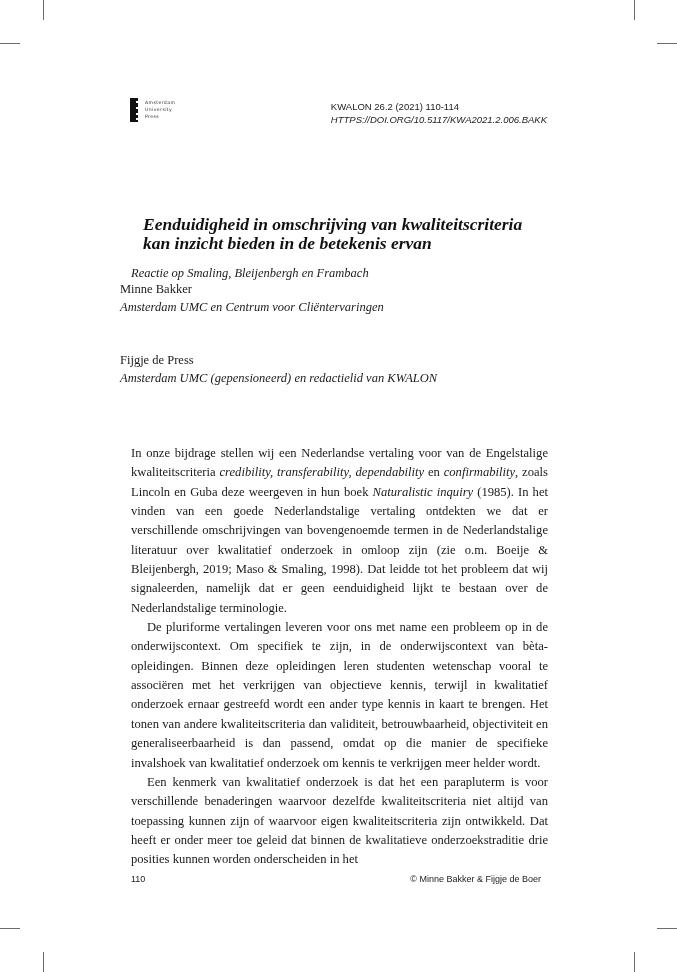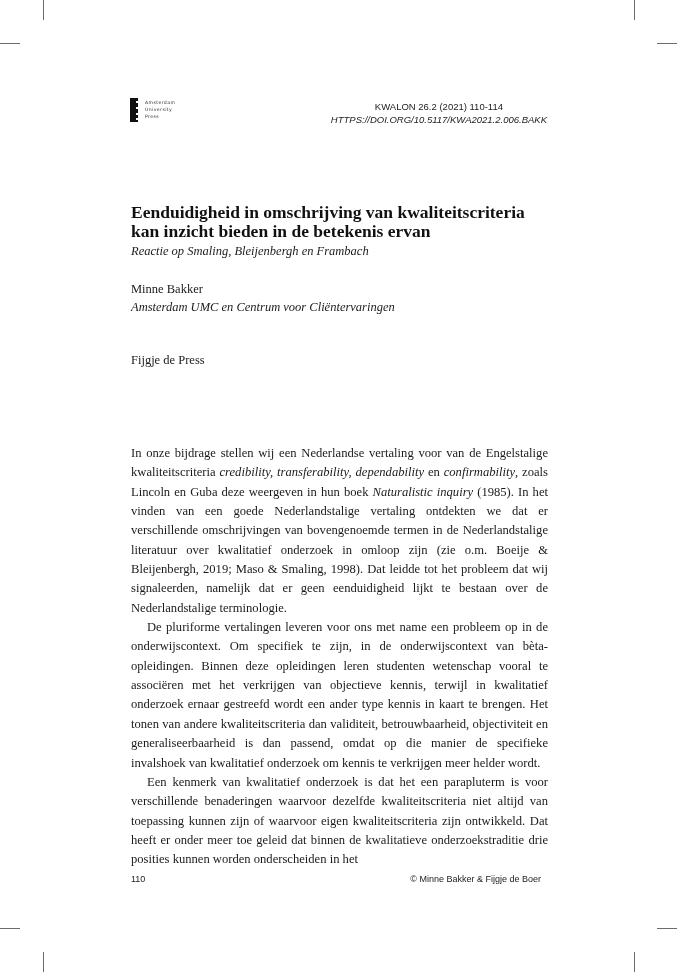--- a/index.html
+++ b/index.html
@@ -6,28 +6,28 @@
     body { width: 677px; height: 972px; position: relative; overflow: hidden; color: #1a1a1a; }
     .crop { position: absolute; background: #6b6b6b; }
     .crop.v { width: 1px; height: 20px; }
     .crop.h { height: 1px; width: 20px; }
 
     .logo { position: absolute; left: 130px; top: 98px; width: 60px; height: 26px; }
     .logo-bar { position: absolute; left: 0; top: 0; width: 8px; height: 24px; background: #111; }
     .logo-notch { position: absolute; left: 0; width: 2px; height: 2px; background: #fff; }
     .logo-text { position: absolute; left: 15px; top: 1px; font-family: "DejaVu Sans", sans-serif; font-size: 4.6px; line-height: 7px; color: #333; letter-spacing: 0.4px; }
 
-    .running-head { position: absolute; right: 130px; top: 100px; text-align: center; font-family: "Liberation Sans", sans-serif; font-size: 9.5px; line-height: 13px; color: #222; }
+    .running-head { position: absolute; right: 130px; top: 100px; text-align: left; font-family: "Liberation Sans", sans-serif; font-size: 9.5px; line-height: 13px; color: #222; }
     .running-head .doi { font-style: italic; }
 
     .title-block { position: absolute; left: 131px; top: 203px; width: 420px; }
-    .title { font-family: "Liberation Serif", serif; font-weight: bold; font-size: 17.5px; line-height: 19px; margin: 0; color: #111; }
+    .title { font-family: "Liberation Serif", serif; font-weight: bold; font-size: 17.5px; line-height: 19px; margin: 12px; color: #111; font-style: italic; }
     .subtitle { font-family: "Liberation Serif", serif; font-style: italic; font-size: 12.5px; line-height: 16px; margin: 2px 0 0 0; }
 
-    .author { position: absolute; left: 131px; font-family: "Liberation Serif", serif; font-size: 12.5px; line-height: 18px; }
+    .author { position: absolute; left: 120px; font-family: "Liberation Serif", serif; font-size: 12.5px; line-height: 18px; }
     .author .aff { font-style: italic; }
 
     .body-text { position: absolute; left: 131px; top: 438px; width: 417px; font-family: "Liberation Serif", serif; font-size: 12.6px; line-height: 19.35px; text-align: justify; margin-top: 6px; }
     .body-text p { margin: 0; }
     .body-text p.indent { text-indent: 16px; }
     .body-text em { font-style: italic; }
 
     .footer { position: absolute; left: 131px; top: 874px; width: 417px; font-family: "Liberation Sans", sans-serif; font-size: 9px; color: #222; }
     .footer .page-num { position: absolute; left: 0; top: 0; font-weight: normal; }
     .footer .copyright { position: absolute; right: 7px; top: 0; }
@@ -66,20 +66,21 @@
   <h1 class="title">Eenduidigheid in omschrijving van kwaliteitscriteria kan inzicht bieden in de betekenis ervan</h1>
   <p class="subtitle">Reactie op Smaling, Bleijenbergh en Frambach</p>
 </div>
 
 <div class="author" style="top:280px;">
   <div>Minne Bakker</div>
   <div class="aff">Amsterdam UMC en Centrum voor Cliëntervaringen</div>
 </div>
 <div class="author" style="top:351px;">
   <div>Fijgje de Press</div>
+  <div class="aff">Amsterdam UMC (gepensioneerd) en redactielid van KWALON</div>
 </div>
 
 <div class="body-text">
   <p><span>In onze bijdrage stellen wij een Nederlandse vertaling voor van de Engelstalige kwaliteitscriteria </span><em>credibility, transferability, dependability</em><span> en </span><em>confirmability</em><span>, zoals Lincoln en Guba deze weergeven in hun boek </span><em>Naturalistic inquiry</em><span> (1985). In het vinden van een goede Nederlandstalige vertaling ontdekten we dat er verschillende omschrijvingen van bovengenoemde termen in de Nederlandstalige literatuur over kwalitatief onderzoek in omloop zijn (zie o.m. Boeije &amp; Bleijenbergh, 2019; Maso &amp; Smaling, 1998). Dat leidde tot het probleem dat wij signaleerden, namelijk dat er geen eenduidigheid lijkt te bestaan over de Nederlandstalige terminologie.</span></p>
   <p class="indent">De pluriforme vertalingen leveren voor ons met name een probleem op in de onderwijscontext. Om specifiek te zijn, in de onderwijscontext van bèta-opleidingen. Binnen deze opleidingen leren studenten wetenschap vooral te associëren met het verkrijgen van objectieve kennis, terwijl in kwalitatief onderzoek ernaar gestreefd wordt een ander type kennis in kaart te brengen. Het tonen van andere kwaliteitscriteria dan validiteit, betrouwbaarheid, objectiviteit en generaliseerbaarheid is dan passend, omdat op die manier de specifieke invalshoek van kwalitatief onderzoek om kennis te verkrijgen meer helder wordt.</p>
   <p class="indent">Een kenmerk van kwalitatief onderzoek is dat het een parapluterm is voor verschillende benaderingen waarvoor dezelfde kwaliteitscriteria niet altijd van toepassing kunnen zijn of waarvoor eigen kwaliteitscriteria zijn ontwikkeld. Dat heeft er onder meer toe geleid dat binnen de kwalitatieve onderzoekstraditie drie posities kunnen worden onderscheiden in het</p>
 </div>
 
 <div class="footer">
   <span class="page-num">110</span>

